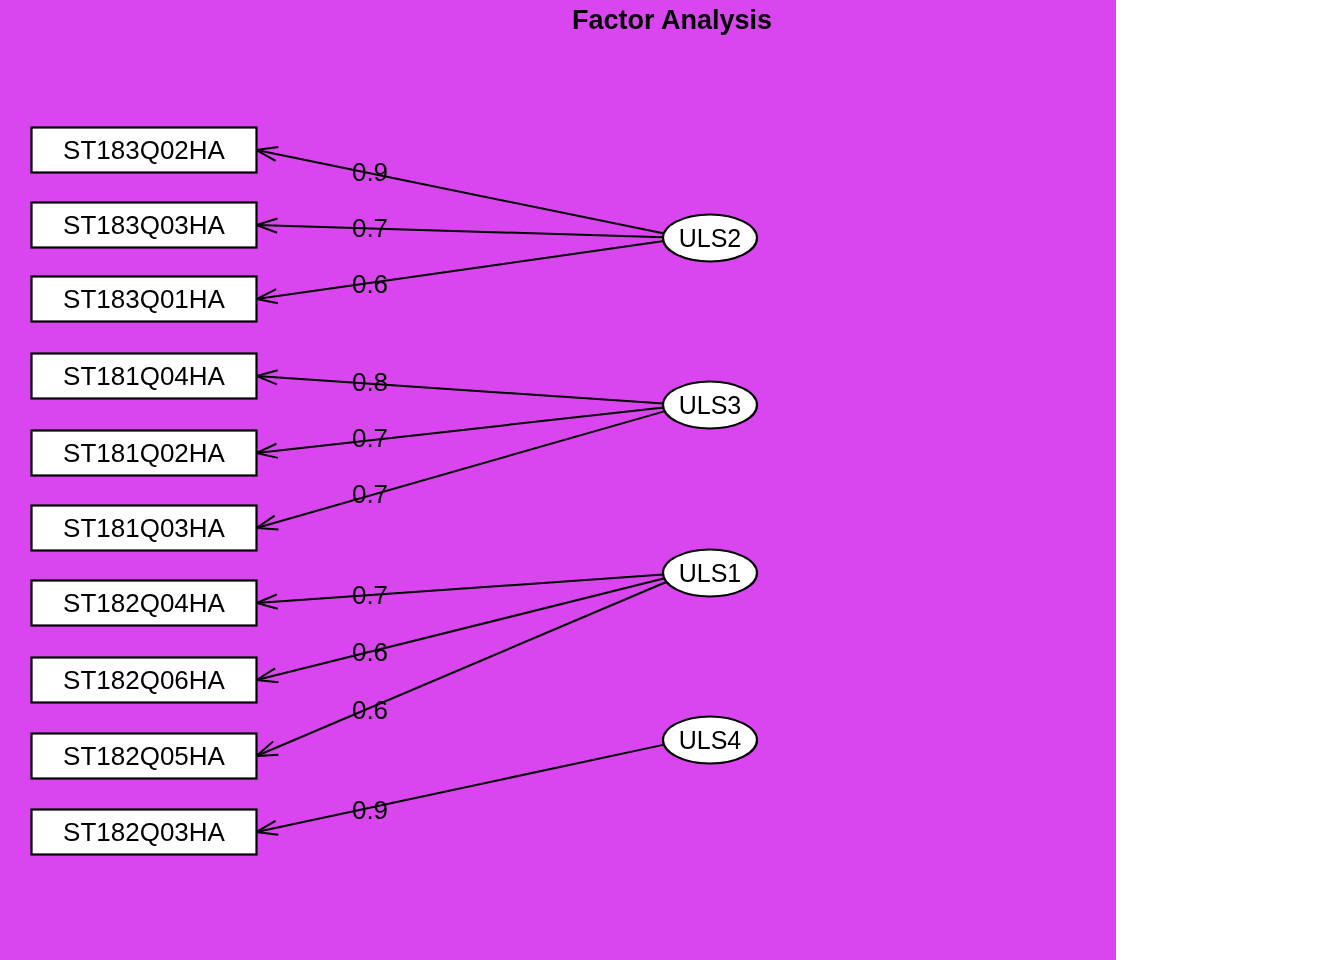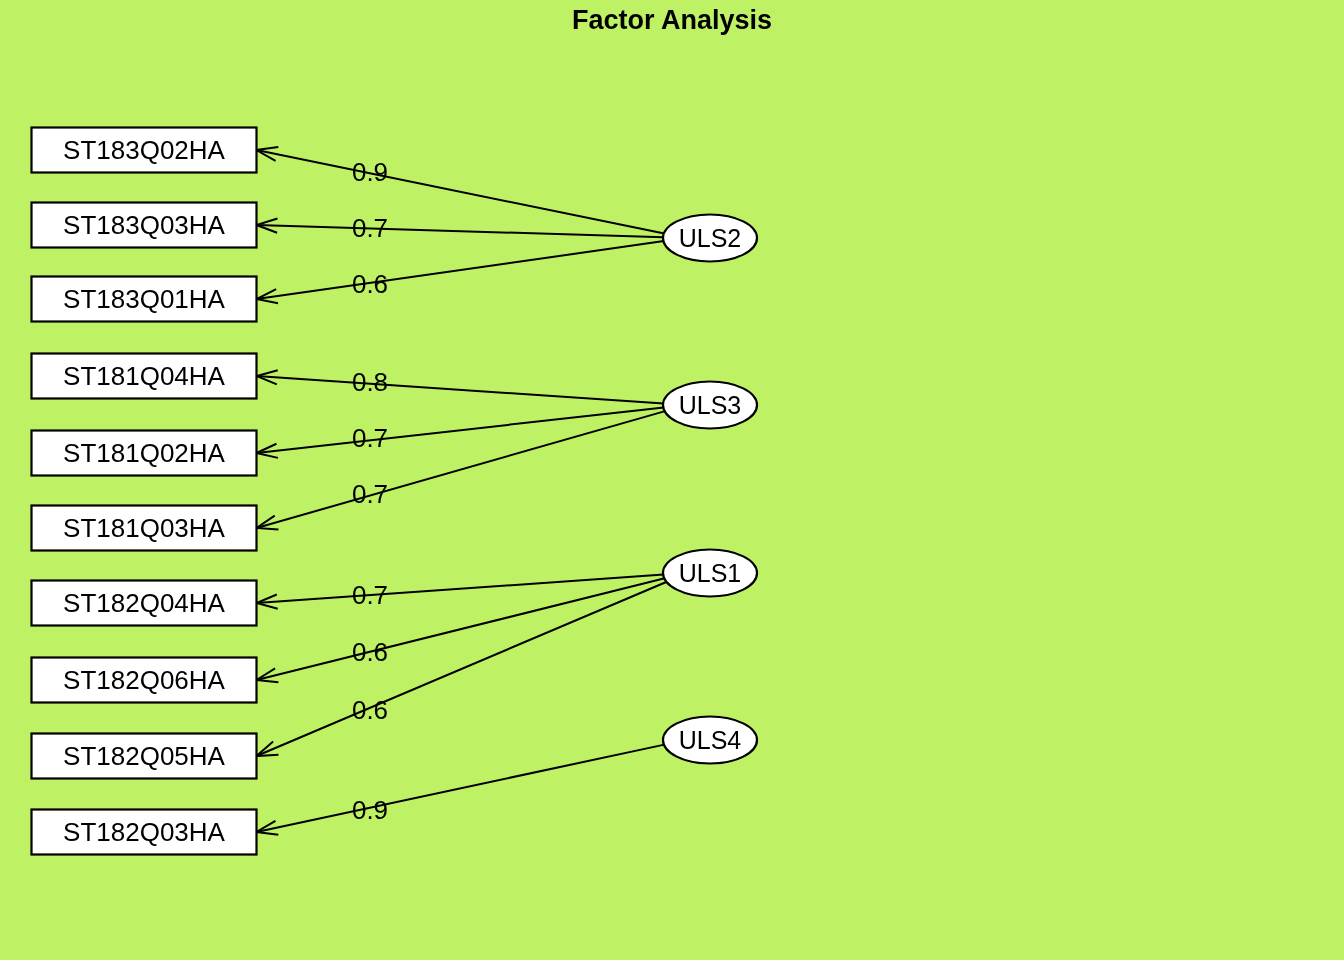--- a/index.html
+++ b/index.html
@@ -8,23 +8,23 @@
     background: #ffffff;
   }
   body {
     width: 1344px;
     height: 960px;
     font-family: "Liberation Sans", sans-serif;
     overflow: hidden;
   }
   #diagram-root {
     position: relative;
-    width: 1344px;
+    width: 1116px;
     height: 960px;
-    background: #bef264;
+    background: #d946ef;
   }
   svg#fa-svg {
     display: block;
     width: 1344px;
     height: 960px;
   }
   .title-text {
     font-family: "Liberation Sans", sans-serif;
     font-size: 27px;
     font-weight: bold;

